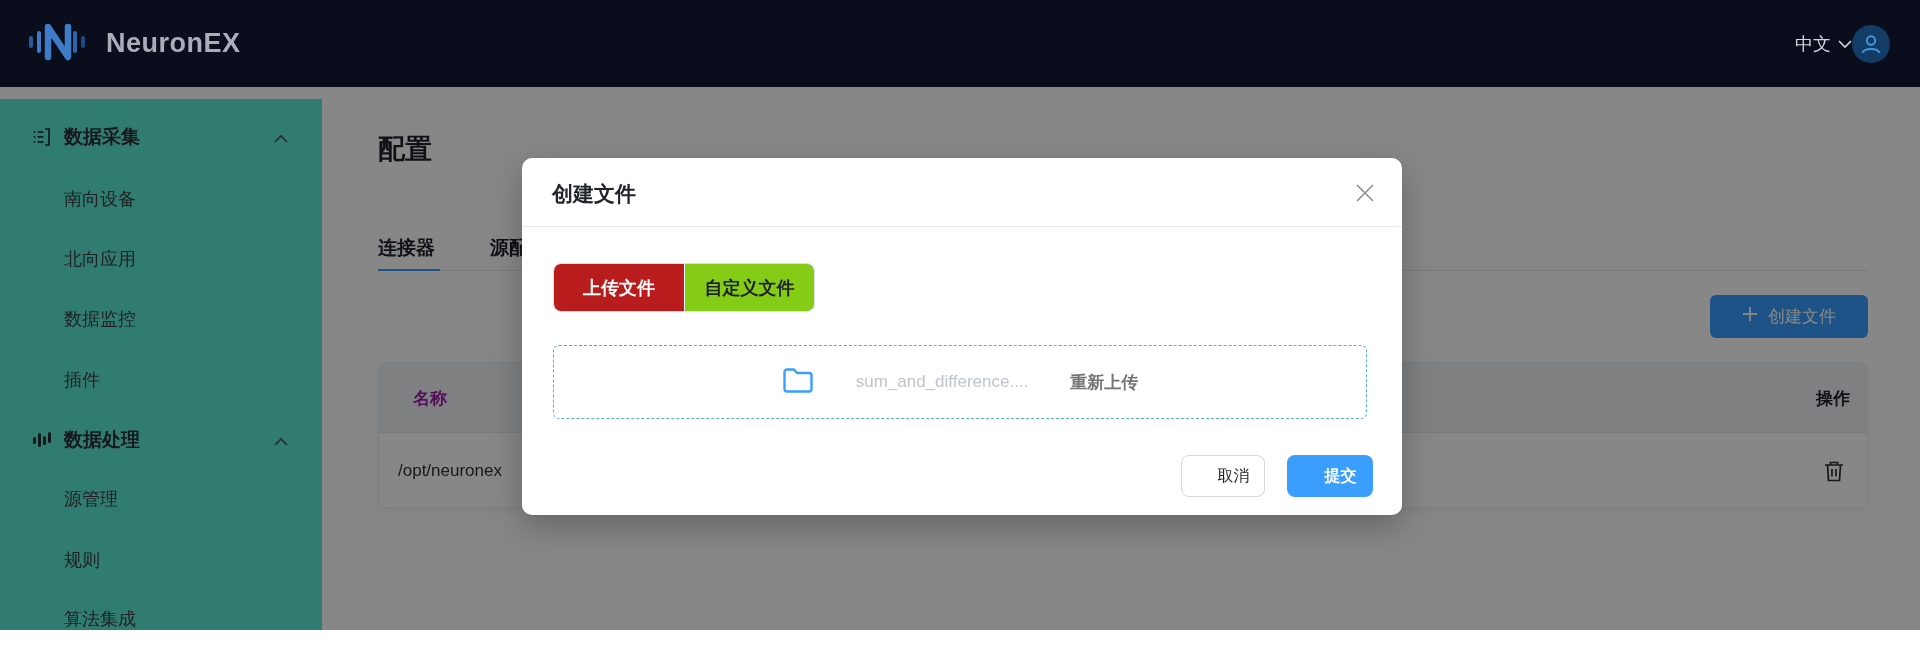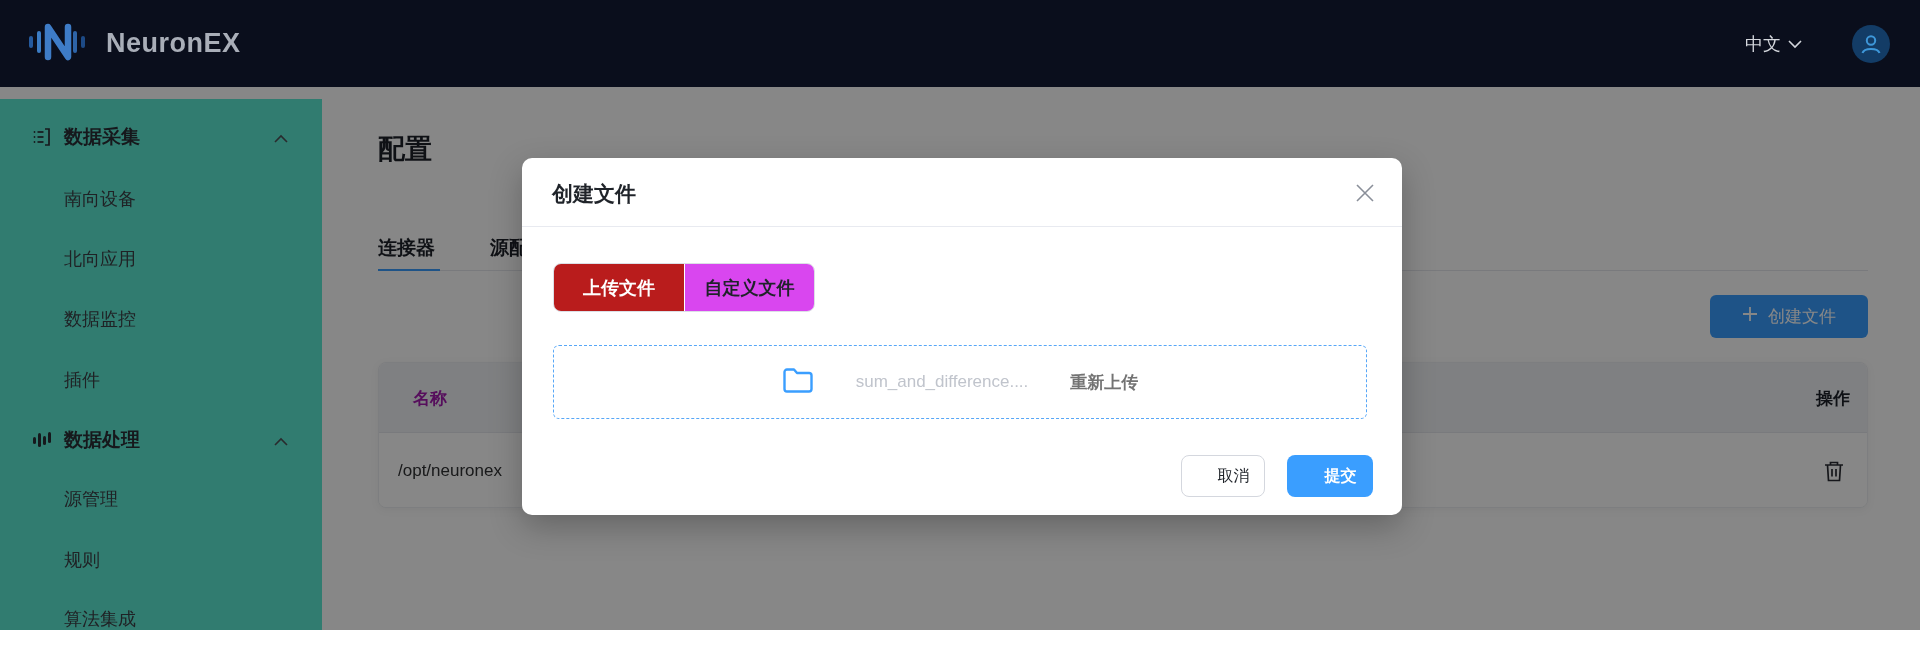--- a/index.html
+++ b/index.html
@@ -4,21 +4,21 @@
 <style>
   * { margin:0; padding:0; box-sizing:border-box; }
   html,body { width:1920px; height:647px; }
   body { font-family:"Liberation Sans","DejaVu Sans",sans-serif; }
   .app { position:relative; width:1920px; height:630px; overflow:hidden; background:#fff; }
 
   
   .navbar { position:absolute; left:0; top:0; width:1920px; height:87px; background:#0a0e1c; z-index:60; display:flex; align-items:center; }
   .brand { display:flex; align-items:center; gap:14px; margin-left:28px; }
   .brand-name { color:#a9aeb8; font-size:27px; font-weight:600; letter-spacing:.5px; }
-  .nav-right { position:absolute; right:30px; top:0; height:87px; display:flex; align-items:center; gap:50px; }
+  .nav-right { position:absolute; right:30px; top:0; height:87px; display:flex; align-items:center; }
   .lang { display:flex; align-items:center; gap:7px; color:#d3d6dc; font-size:18px; cursor:pointer; }
   .avatar { width:38px; height:38px; border-radius:50%; background:#133c66; display:flex; align-items:center; justify-content:center; cursor:pointer; }
 
   
   .sidebar { position:absolute; left:0; top:87px; width:322px; height:560px; background:#5eead4; z-index:10;margin-top:12px; }
   .side-row { position:absolute; left:0; width:322px; height:48px; display:flex; align-items:center; cursor:pointer; }
   .side-ico { position:absolute; left:32px; width:20px; height:20px; color:#2b2f36; display:flex; align-items:center; justify-content:center; }
   .group-label { position:absolute; left:64px; font-size:19px; font-weight:600; color:#2b2f36; }
   .sub-label { position:absolute; left:64px; font-size:18px; color:#3c4046; }
   .side-chev { position:absolute; right:34px; width:14px; height:14px; color:#4e5156; }
@@ -43,21 +43,21 @@
 
   
   .overlay { position:absolute; left:0; top:87px; width:1920px; height:560px; background:rgba(0,0,0,.47); z-index:40; }
   .dialog { position:absolute; left:522px; top:158px; width:880px; height:357px; background:#fff; border-radius:10px; box-shadow:0 12px 32px rgba(0,0,0,.25); z-index:50; }
   .dlg-header { position:absolute; left:0; top:0; width:100%; height:69px; border-bottom:1px solid #e8eaf0; }
   .dlg-title { position:absolute; left:30px; top:22px; font-size:21px; font-weight:700; color:#1f2329; }
   .dlg-close { position:absolute; right:26px; top:24px; width:22px; height:22px; color:#8a8f99; cursor:pointer; }
   .dlg-tabs { position:absolute; left:31px; top:105px; height:49px; display:flex; border:1px solid #dcdfe6; border-radius:8px; overflow:hidden; }
   .dtab { width:130px; height:100%; display:flex; align-items:center; justify-content:center; font-size:18px; font-weight:600; cursor:pointer; }
   .dtab.active { background:#b91c1c; color:#fff; }
-  .dtab.inactive { background:#d946ef; color:#1f2329; border-left:1px solid #fff; }
+  .dtab.inactive { background:#84cc16; color:#1f2329; border-left:1px solid #fff; }
   .upload { position:absolute; left:31px; top:187px; width:814px; height:74px; border:1px dashed #57a7f7; border-radius:6px; display:flex; align-items:center; justify-content:center; gap:42px; cursor:pointer; }
   .file-name { font-size:17px; color:#c0c4cc; }
   .reupload { font-size:17px; font-weight:600; color:#737373; cursor:pointer; }
   .dlg-footer { position:absolute; right:29px; top:297px; height:42px; display:flex; gap:22px; }
   .btn { height:42px; border-radius:8px; font-size:16px; display:flex; align-items:center; justify-content:center; cursor:pointer;padding-left:21px; }
   .btn-cancel { width:84px; background:#fff; border:1px solid #d4d7de; color:#1f2329; }
   .btn-submit { width:86px; background:#3a9eff; color:#fff; font-weight:600; }
 </style>
 </head>
 <body>

